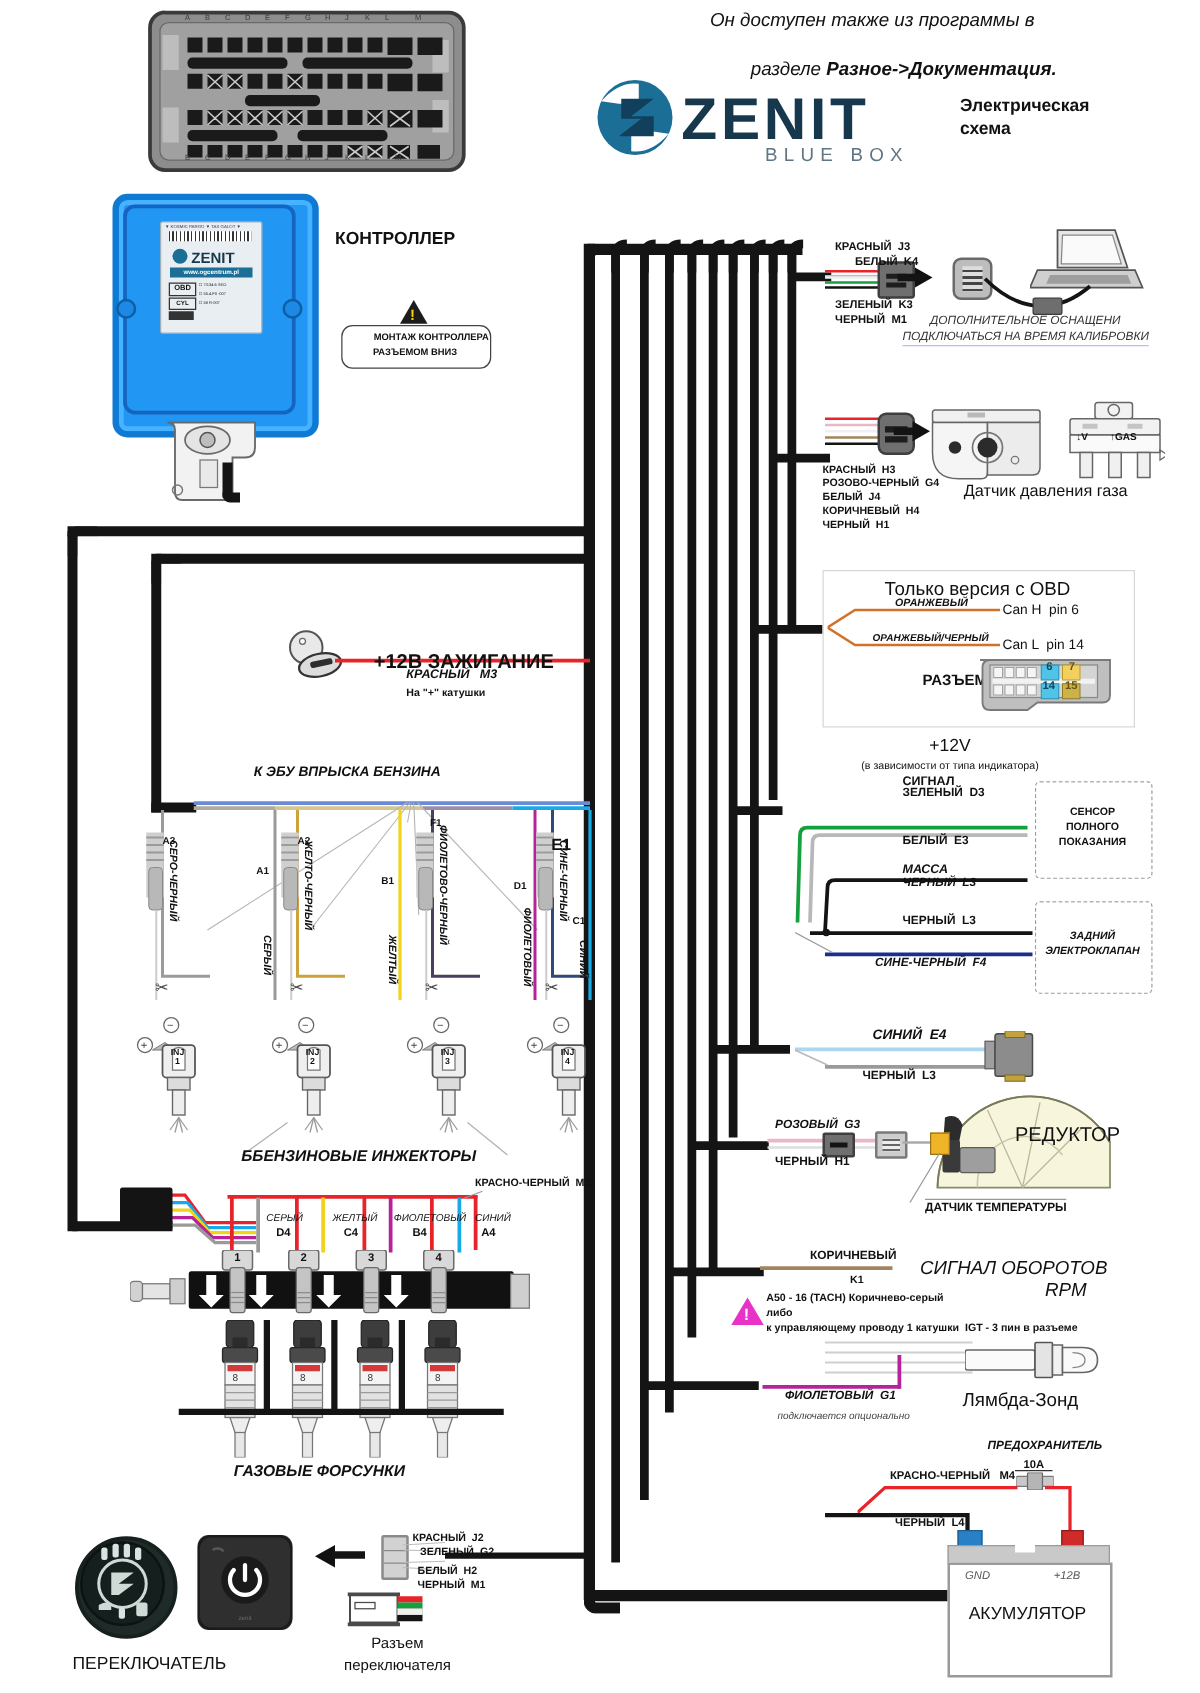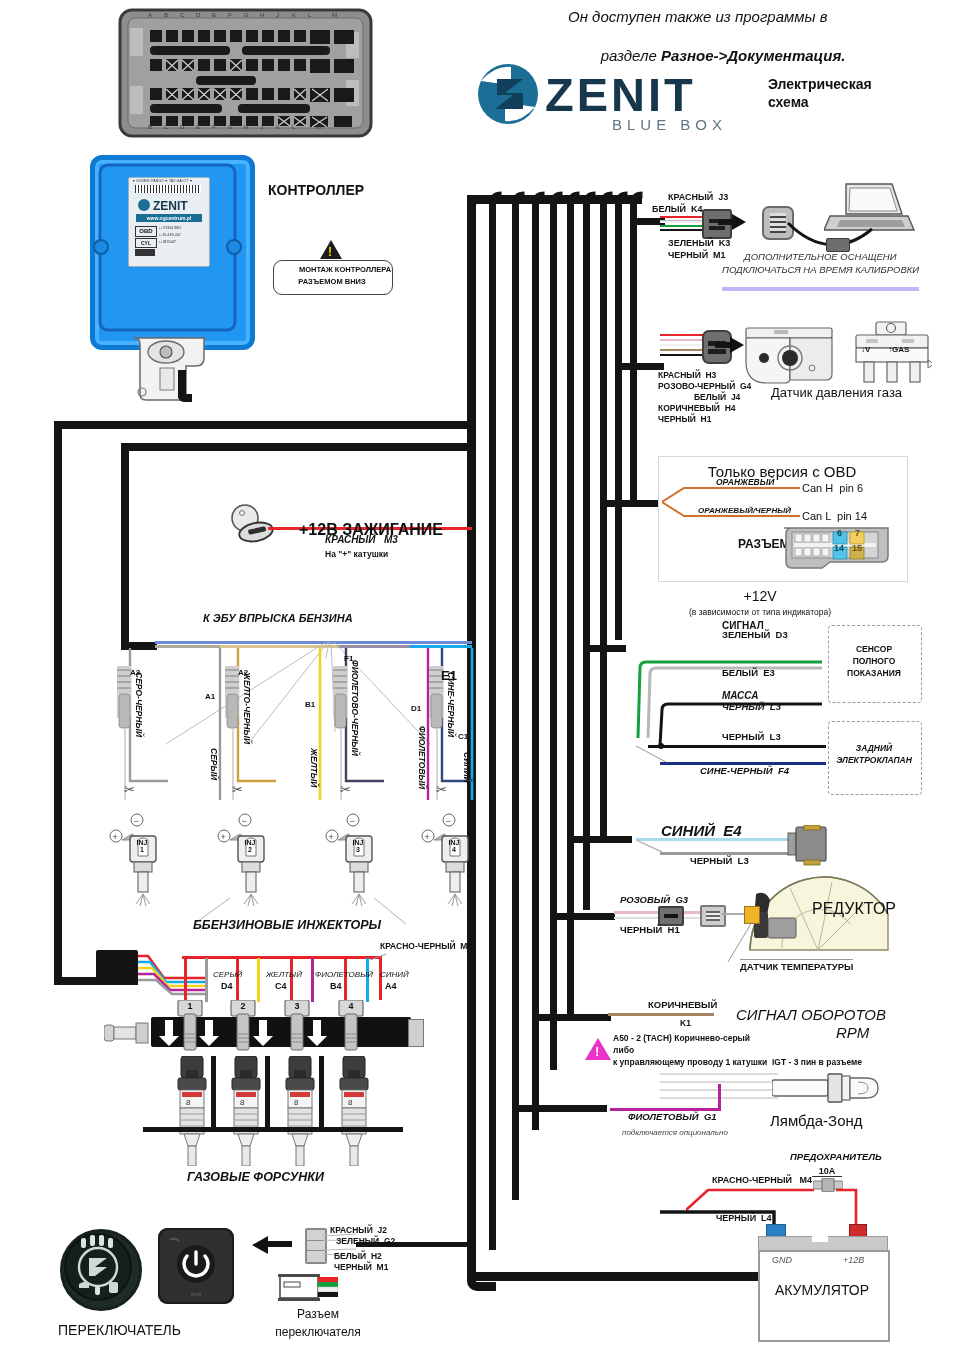--- a/index.html
+++ b/index.html
@@ -300,25 +300,25 @@
   </div>
   <path></path>
   <div class="abs" style="left:786px;top:215px;">
     <svg width="90" height="40">
         <path d="M2 8 C30 36, 60 36, 86 14" fill="none" stroke="#141414" stroke-width="3"></path>
       </svg>
   </div>
   <div class="abs" style="left:826px;top:238px;width:22px;height:12px;background:#6e6e6e;border:1px solid #3a3a3a;border-radius:2px;"></div>
 
   <div class="t b" style="left:668px;top:192px;font-size:9px;">КРАСНЫЙ  J3</div>
-  <div class="t b" style="left:652px;top:204px;font-size:9px;">БЕЛЫЙ  K4</div>
+  <div class="t b" style="left:684px;top:204px;font-size:9px;">БЕЛЫЙ  K4</div>
   <div class="t b" style="left:668px;top:238px;font-size:9px;">ЗЕЛЕНЫЙ  K3</div>
   <div class="t b" style="left:668px;top:250px;font-size:9px;">ЧЕРНЫЙ  M1</div>
   <div class="t i" style="left:744px;top:252px;font-size:9.5px;color:#333;">ДОПОЛНИТЕЛЬНОЕ ОСНАЩЕНИ</div>
-  <div class="t i" style="left:722px;top:265px;font-size:9.5px;color:#333;border-bottom:4px solid #c4b5fd;padding-bottom:11px;">ПОДКЛЮЧАТЬСЯ НА ВРЕМЯ КАЛИБРОВКИ</div>
+  <div class="t i" style="left:722px;top:265px;font-size:9.5px;color:#333;border-bottom:1px solid #c4b5fd;padding-bottom:0;">ПОДКЛЮЧАТЬСЯ НА ВРЕМЯ КАЛИБРОВКИ</div>
 
   
   <div class="abs" style="left:660px;top:332px;">
     <svg width="46" height="26">
       <line x1="0" y1="3" x2="46" y2="3" stroke="#e8232a" stroke-width="2"></line>
       <line x1="0" y1="8" x2="46" y2="8" stroke="#e9b8c8" stroke-width="2"></line>
       <line x1="0" y1="13" x2="46" y2="13" stroke="#f0f0f0" stroke-width="2"></line>
       <line x1="0" y1="18" x2="46" y2="18" stroke="#a3845e" stroke-width="2"></line>
       <line x1="0" y1="23" x2="46" y2="23" stroke="#141414" stroke-width="2"></line>
     </svg>
@@ -354,21 +354,21 @@
       <rect x="35" y="42" width="10" height="20" fill="#f0f0f0" stroke="#666" stroke-width="1.2"></rect>
       <rect x="58" y="42" width="10" height="20" fill="#f0f0f0" stroke="#666" stroke-width="1.2"></rect>
       <path d="M76 40 l6 4 l-6 4z" fill="none" stroke="#666" stroke-width="1"></path>
     </svg>
   </div>
   <div class="t b" style="left:861px;top:345px;font-size:8px;">↓<span>V</span></div>
   <div class="t b" style="left:888px;top:345px;font-size:8px;">↑<span>GAS</span></div>
 
   <div class="t b" style="left:658px;top:371px;font-size:8.5px;">КРАСНЫЙ  H3</div>
   <div class="t b" style="left:658px;top:382px;font-size:8.5px;">РОЗОВО-ЧЕРНЫЙ  G4</div>
-  <div class="t b" style="left:658px;top:393px;font-size:8.5px;margin-left:36px;">БЕЛЫЙ  J4</div>
+  <div class="t b" style="left:658px;top:393px;font-size:8.5px;">БЕЛЫЙ  J4</div>
   <div class="t b" style="left:658px;top:404px;font-size:8.5px;">КОРИЧНЕВЫЙ  H4</div>
   <div class="t b" style="left:658px;top:415px;font-size:8.5px;">ЧЕРНЫЙ  H1</div>
   <div class="t" style="left:771px;top:386px;font-size:13px;">Датчик давления газа</div>
 
   
   <div class="panel" style="left:658px;top:456px;width:248px;height:124px;"></div>
   <div class="t ctr" style="left:660px;top:463px;width:244px;font-size:15px;">Только версия с OBD</div>
   <div class="abs" style="left:662px;top:484px;">
     <svg width="180" height="36">
       <path d="M0 18 L22 4 L138 4" fill="none" stroke="#d2712a" stroke-width="2"></path>
@@ -453,21 +453,21 @@
   <div class="t ctr i b" style="left:828px;top:756px;width:92px;font-size:8.5px;">ЭЛЕКТРОКЛАПАН</div>
 
   
   <div class="w lblu" style="left:636px;top:838px;width:152px;height:3px;"></div>
   <div class="w gry" style="left:660px;top:852px;width:128px;height:2.5px;"></div>
   <div class="abs" style="left:636px;top:838px;">
     <svg width="30" height="18">
         <path d="M0 2 L26 14" stroke="#bbb" stroke-width="1.4" fill="none"></path>
       </svg>
   </div>
-  <div class="t i b" style="left:661px;top:822px;font-size:15px;text-align:center;">СИНИЙ  E4</div>
+  <div class="t i b" style="left:698px;top:822px;font-size:11px;text-align:center;">СИНИЙ  E4</div>
   <div class="t b" style="left:690px;top:856px;font-size:9.5px;">ЧЕРНЫЙ  L3</div>
 
   <div class="abs" style="left:786px;top:825px;">
     <svg width="46" height="42" viewBox="0 0 46 42">
       <rect x="2" y="8" width="8" height="22" fill="#9e9e9e" stroke="#5d5d5d" stroke-width="1"></rect>
       <rect x="10" y="2" width="30" height="34" rx="2" fill="#8c8c8c" stroke="#4a4a4a" stroke-width="1.2"></rect>
       <rect x="18" y="0" width="16" height="5" fill="#c2a23a" stroke="#7a6a20" stroke-width="0.8"></rect>
       <rect x="18" y="35" width="16" height="5" fill="#c2a23a" stroke="#7a6a20" stroke-width="0.8"></rect>
     </svg>
   </div>
@@ -507,21 +507,21 @@
   </div>
   <div class="t b" style="left:740px;top:959px;font-size:9.5px;border-top:1px solid #999;padding-top:2px;">ДАТЧИК ТЕМПЕРАТУРЫ</div>
 
   
   <div class="w brn" style="left:608px;top:1013px;width:106px;height:3px;"></div>
   <div class="t b" style="left:648px;top:1000px;font-size:9.5px;">КОРИЧНЕВЫЙ</div>
   <div class="t b" style="left:680px;top:1019px;font-size:8.5px;">K1</div>
   <div class="t i" style="left:736px;top:1006px;font-size:15px;">СИГНАЛ ОБОРОТОВ</div>
   <div class="t i" style="left:836px;top:1024px;font-size:15px;">RPM</div>
   <div class="warnp" style="left:585px;top:1038px;"></div>
-  <div class="t b" style="left:613px;top:1034px;font-size:8.5px;">A50 - 2 (TACH) Коричнево-серый</div>
+  <div class="t b" style="left:613px;top:1034px;font-size:8.5px;">A50 - 16 (TACH) Коричнево-серый</div>
   <div class="t b" style="left:613px;top:1046px;font-size:8.5px;">либо</div>
   <div class="t b" style="left:613px;top:1058px;font-size:8.5px;">к управляющему проводу 1 катушки  IGT - 3 пин в разъеме</div>
 
   <div class="abs" style="left:660px;top:1068px;">
     <svg width="128" height="40">
       <path d="M0 6 L118 6" stroke="#cfcfcf" stroke-width="1.6"></path>
       <path d="M0 14 L118 14" stroke="#cfcfcf" stroke-width="1.6"></path>
       <path d="M0 22 L118 22" stroke="#cfcfcf" stroke-width="1.6"></path>
       <path d="M0 30 L118 30" stroke="#cfcfcf" stroke-width="1.6"></path>
     </svg>

